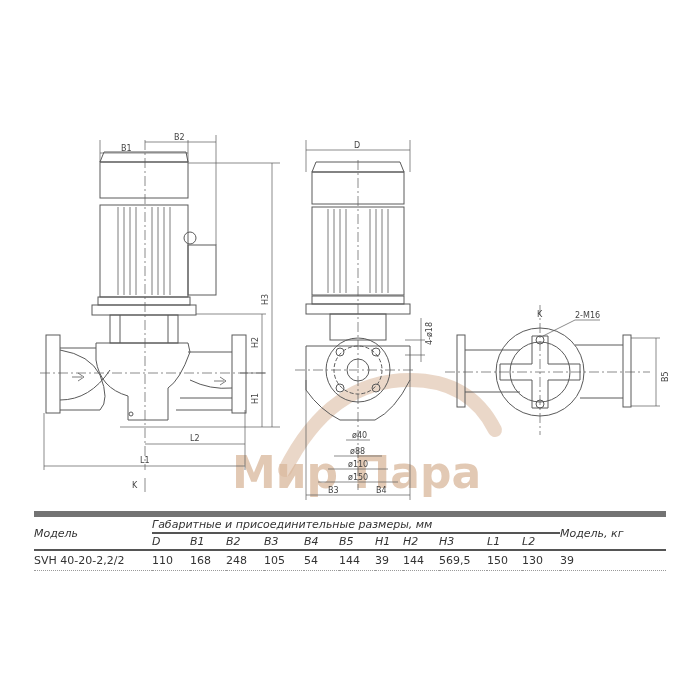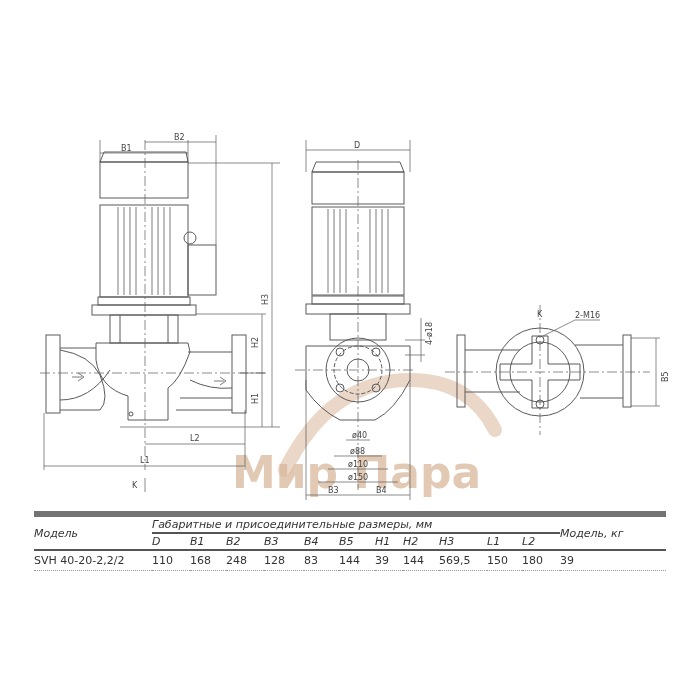--- a/index.html
+++ b/index.html
@@ -218,24 +218,24 @@
       <th>L1</th>
       <th>L2</th>
     </tr>
   </thead>
   <tbody>
     <tr class="dotted">
       <td>SVH 40-20-2,2/2</td>
       <td>110</td>
       <td>168</td>
       <td>248</td>
-      <td>128</td>
-      <td>83</td>
+      <td>105</td>
+      <td>54</td>
       <td>144</td>
       <td>39</td>
       <td>144</td>
       <td>569,5</td>
       <td>150</td>
-      <td>180</td>
+      <td>130</td>
       <td>39</td>
     </tr>
   </tbody>
 </table>
 
 </body></html>

